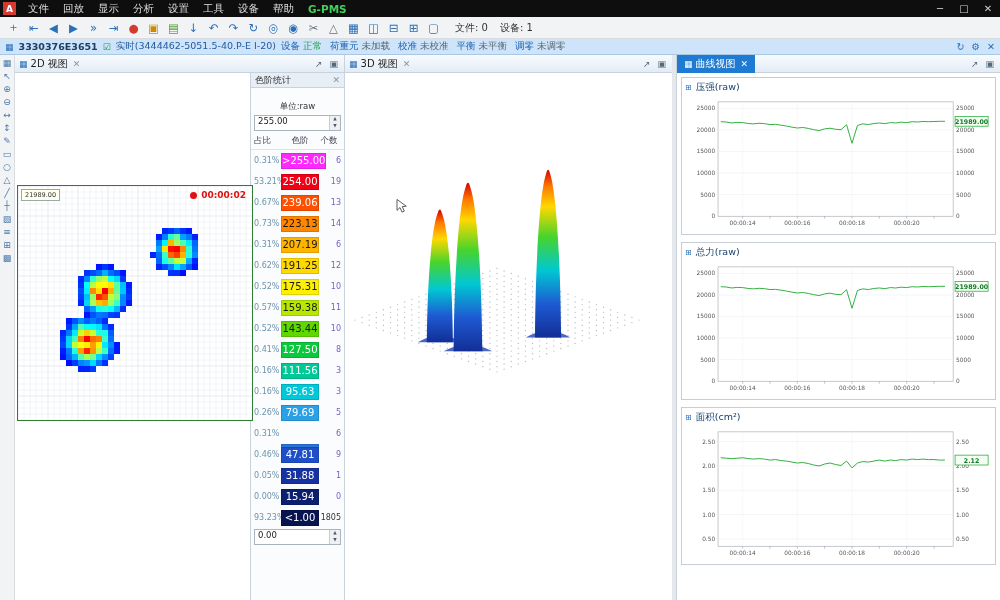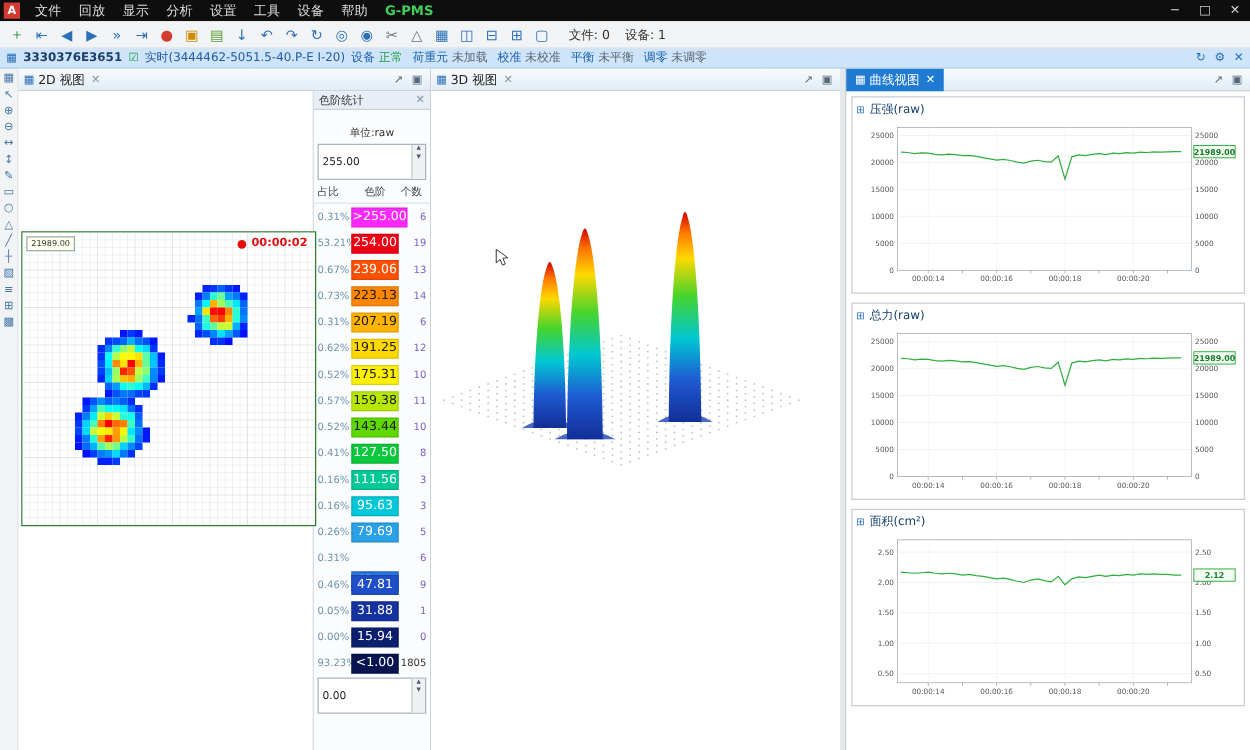--- a/index.html
+++ b/index.html
@@ -53,21 +53,21 @@
 .heatwrap{flex:1;position:relative;background:#fff}
 .heatmap{position:absolute;left:2px;top:112px;width:236px;height:236px;border:1px solid #2e7d32;background:#fff}
 .hm-tooltip{position:absolute;left:3px;top:3px;background:#ffffee;border:1px solid #9aa;font-size:6.5px;padding:1px 3px;color:#333;z-index:2}
 .hm-timer{position:absolute;right:6px;top:4px;color:#e01010;font-size:9px;font-weight:bold;display:flex;align-items:center;gap:4px;z-index:2}
 .hm-timer .dot{width:7px;height:7px;border-radius:50%;background:#e01010;display:inline-block}
 
 .colorstats{width:94px;border-left:1px solid #c9d2da;background:#fbfcfd;display:flex;flex-direction:column;font-size:8.5px;flex:0 0 auto}
 .cs-head{height:15px;background:#e8eef5;border-bottom:1px solid #c9d2da;display:flex;align-items:center;padding:0 4px;font-size:9px;color:#333;flex:0 0 auto}
 .cs-close{margin-left:auto;color:#8896a4}
 .cs-unit{text-align:center;color:#333;font-size:8.5px;padding:13px 0 1px}
-.spin{margin:1px 3px;height:29px;border:1px solid #aab4be;background:#fff;display:flex;align-items:center;flex:0 0 auto}
+.spin{margin:1px 3px;height:16px;border:1px solid #aab4be;background:#fff;display:flex;flex:0 0 auto}
 .spin-val{flex:1;padding-left:3px;font-size:8.5px;color:#222}
 .spin-arr{width:11px;align-self:stretch;display:flex;flex-direction:column;border-left:1px solid #ccc;background:#eef1f4}
 .spin-arr span{font-size:4.5px;line-height:6.5px;text-align:center;color:#556}
 .cs-cols{display:flex;padding:3px 3px 2px;color:#445;border-bottom:1px solid #dde3e9}
 .cs-cols span:nth-child(1){width:27px}
 .cs-cols span:nth-child(2){flex:1;text-align:center}
 .cs-cols span:nth-child(3){width:22px;text-align:center;padding-right:2px}
 .cs-row{display:flex;align-items:center;height:21px;padding:0 3px}
 .cs-pct{width:27px;text-align:right;color:#6d93ad;font-size:8px;padding-right:3px}
 .cs-swatch{flex:1;height:16px;display:flex;align-items:center;justify-content:center;font-size:10px;border:1px solid rgba(0,0,0,0.12)}

